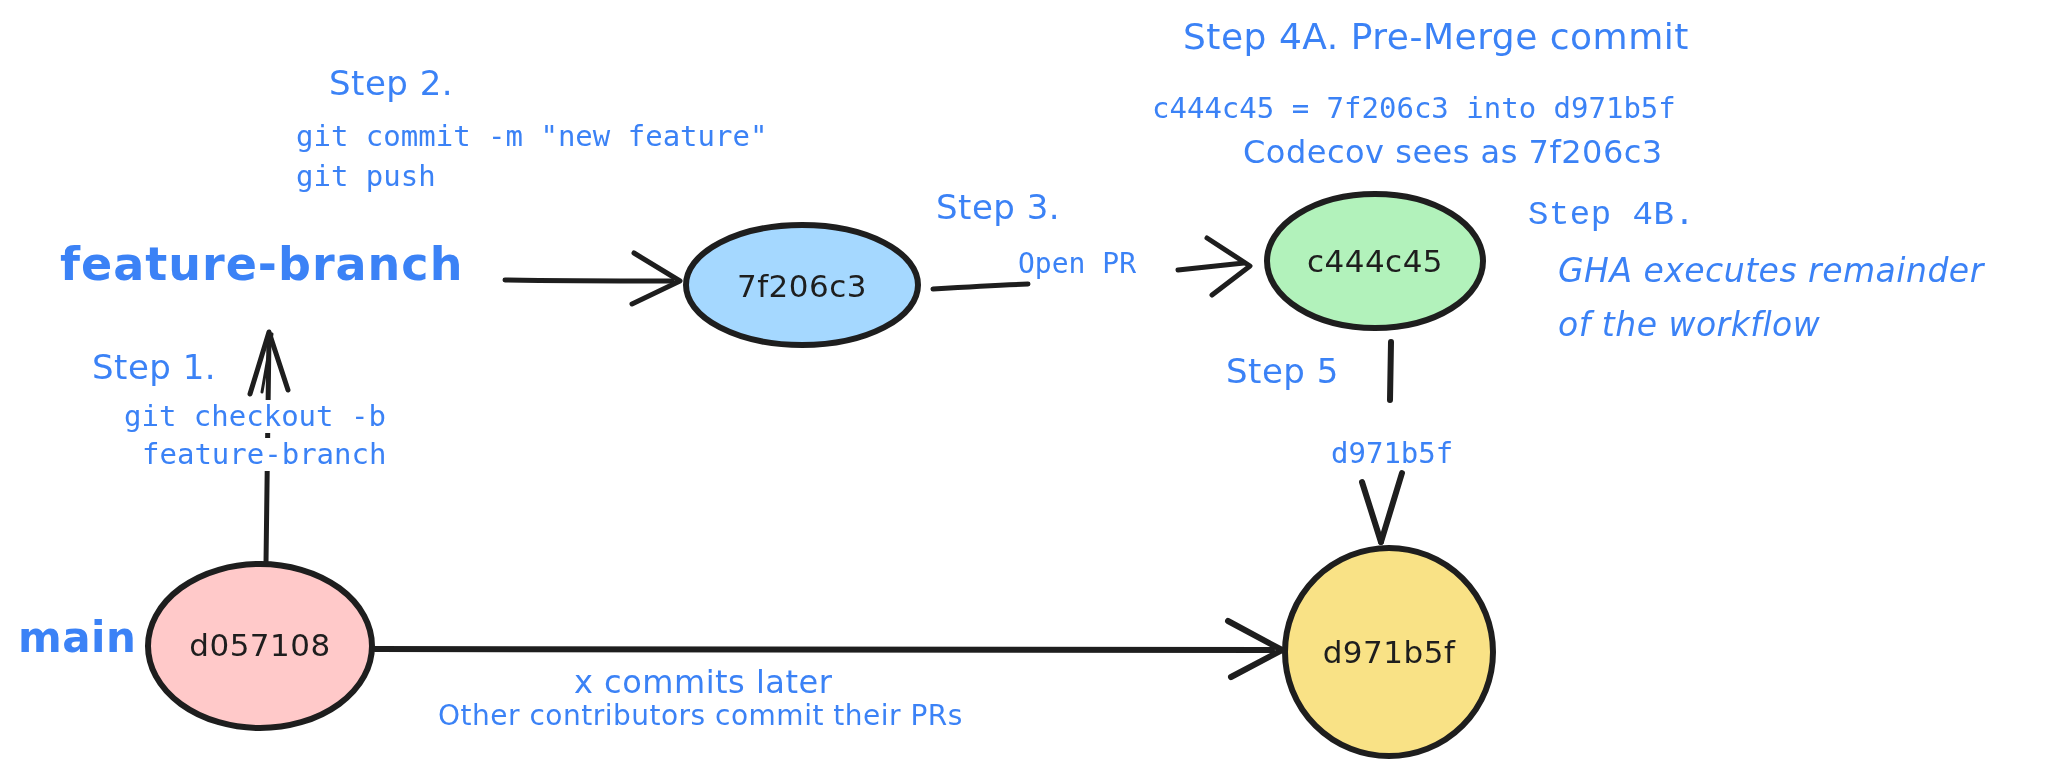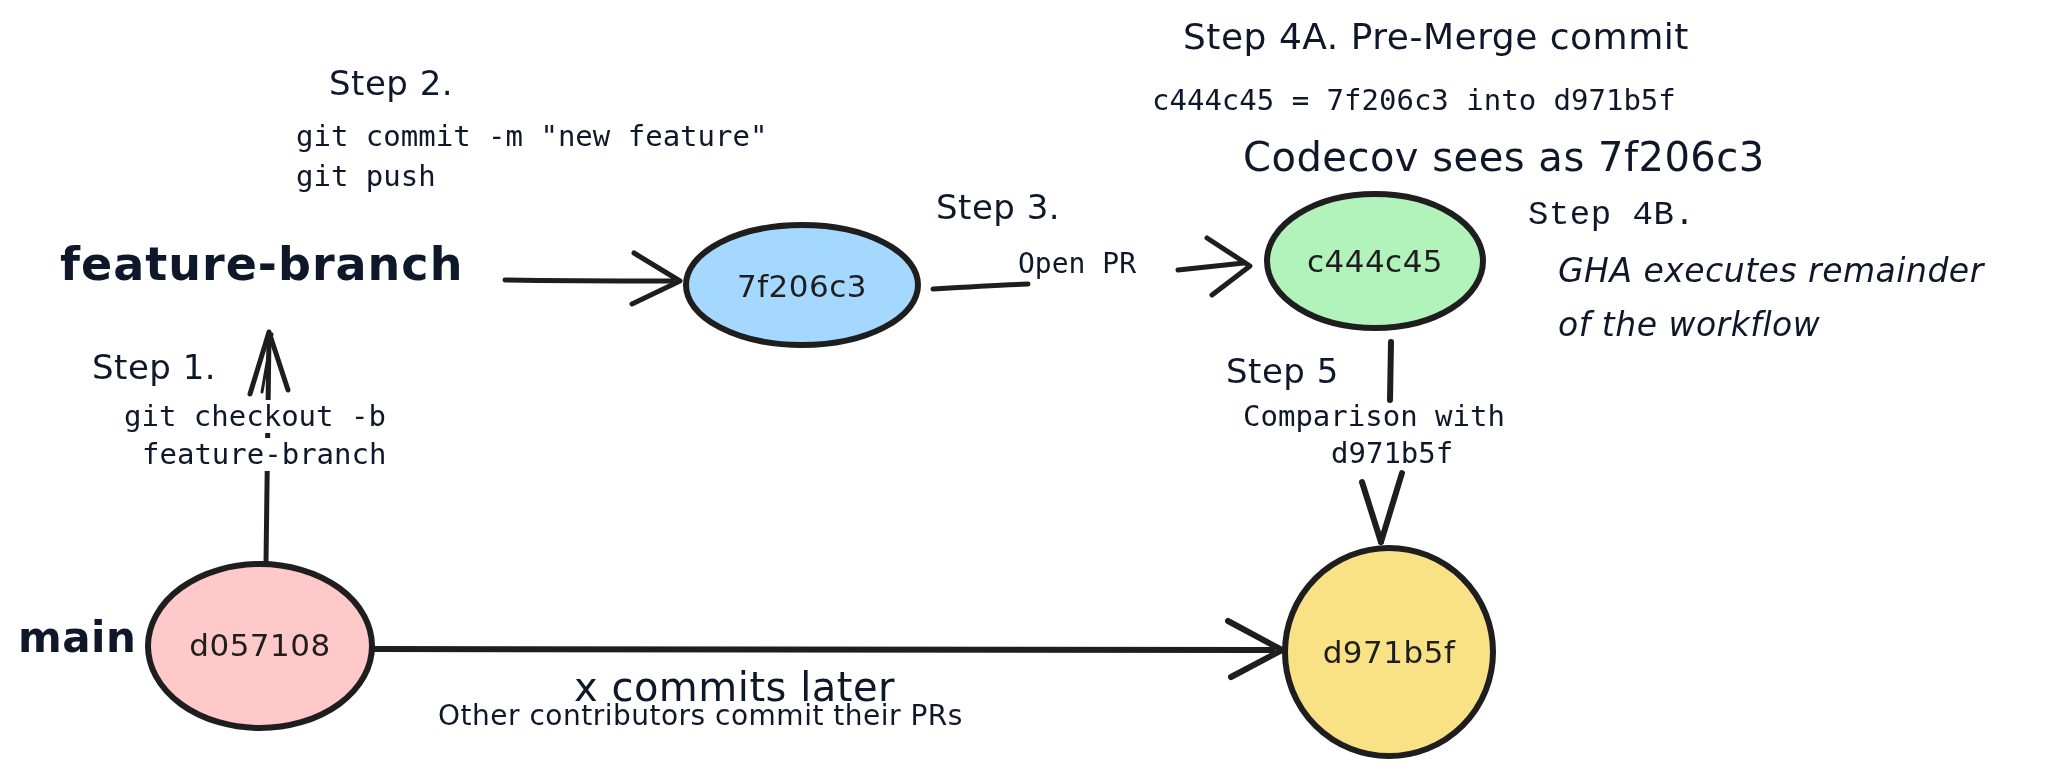--- a/index.html
+++ b/index.html
@@ -14,30 +14,30 @@
     color: #1e1e1e;
   }
   .shapes {
     position: absolute;
     left: 0; top: 0;
     width: 2048px; height: 769px;
   }
   .txt {
     position: absolute;
     white-space: pre;
-    color: #0f172a;
+    color: #3b82f6;
     line-height: 1.15;
   }
   .hand {
     font-family: "DejaVu Sans", sans-serif;
     letter-spacing: 0.5px;
   }
   .hand-title { font-size: 34px; }
   .hand-big { font-size: 46px; font-weight: bold; letter-spacing: 1px; }
-  .hand-mid { font-size: 40px; }
+  .hand-mid { font-size: 32px; }
   .hand-italic { font-style: italic; font-size: 33px; }
   .code {
     font-family: "DejaVu Sans Mono", "Liberation Mono", monospace;
     font-size: 29px;
   }
   .code-big { font-size: 28px; }
   .whitebg { background: #ffffff; padding: 0 4px; }
   .node-label {
     position: absolute;
     transform: translate(-50%, -50%);
@@ -107,27 +107,26 @@
   <div class="txt code whitebg" style="left:138px; top:438px;">feature-branch</div>
 
   <div class="txt hand hand-title" style="left:300px; top:64px;margin-left:29px;">Step 2.</div>
   <div class="txt code" style="left:296px; top:120px;">git commit -m "new feature"</div>
   <div class="txt code" style="left:296px; top:160px;">git push</div>
 
   <div class="txt hand hand-title" style="left:936px; top:188px;">Step 3.</div>
   <div class="txt code code-big whitebg" style="left:1014px; top:248px;">Open PR</div>
 
   <div class="txt hand hand-title" style="left:1183px; top:16px; font-size:36px;">Step 4A. Pre-Merge commit</div>
-  <div class="txt code" style="left:1152px; top:84px;">c444c45 = 7f206c3 into d971b5f</div>
+  <div class="txt code" style="left:1152px; top:92px;">c444c45 = 7f206c3 into d971b5f</div>
   <div class="txt hand hand-mid" style="left:1243px; top:134px;">Codecov sees as 7f206c3</div>
 
   <div class="txt hand hand-title" style="left:1528px; top:196px;font-family:Liberation Mono, monospace;">Step 4B.</div>
   <div class="txt hand hand-italic" style="left:1558px; top:252px;">GHA executes remainder</div>
   <div class="txt hand hand-italic" style="left:1558px; top:306px;">of the workflow</div>
 
   <div class="txt hand hand-title" style="left:1226px; top:352px;">Step 5</div>
-  <div class="txt code" style="left:1243px; top:400px;">Comparison with</div>
   <div class="txt code" style="left:1331px; top:437px;">d971b5f</div>
 
   <div class="txt hand hand-mid" style="left:574px; top:664px;">x commits later</div>
   <div class="txt hand hand-mid" style="left:438px; top:700px; font-size:28px;">Other contributors commit their PRs</div>
 
 </div>
 
 </body></html>

